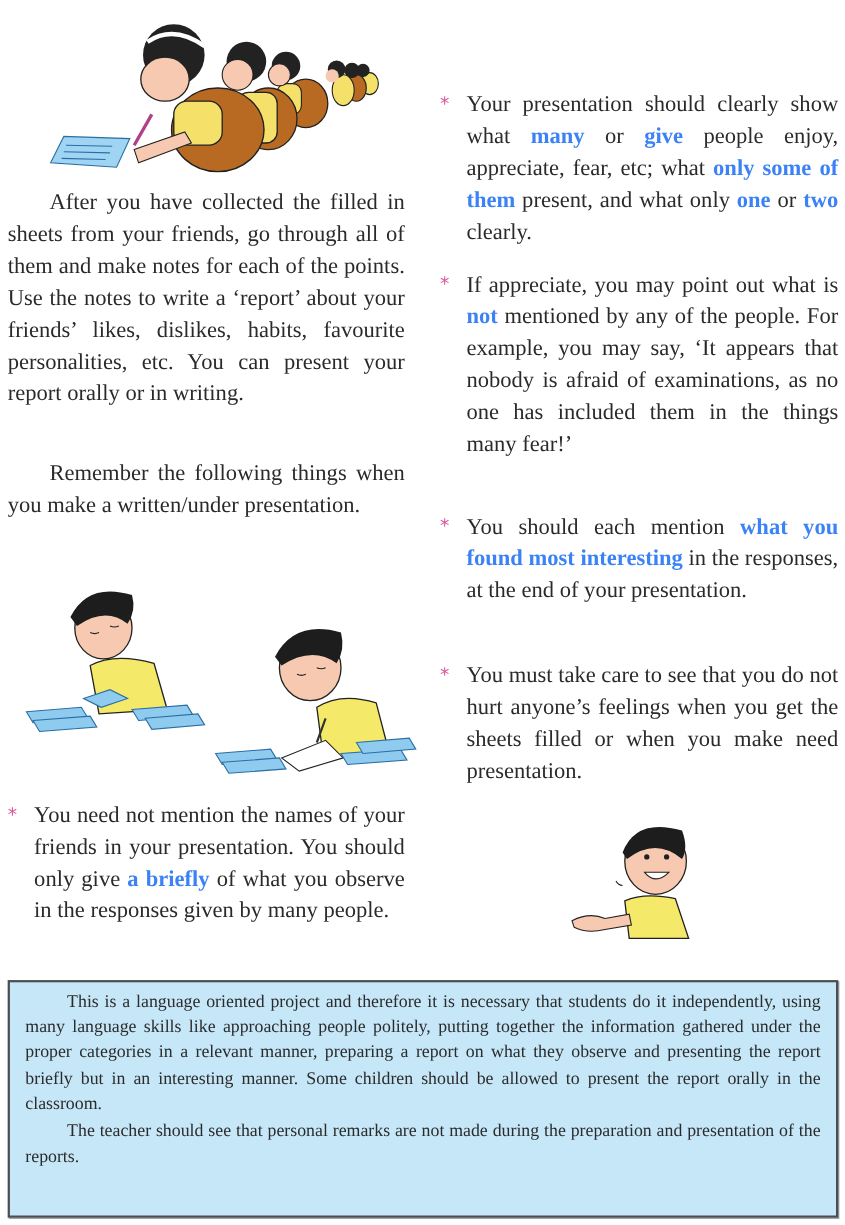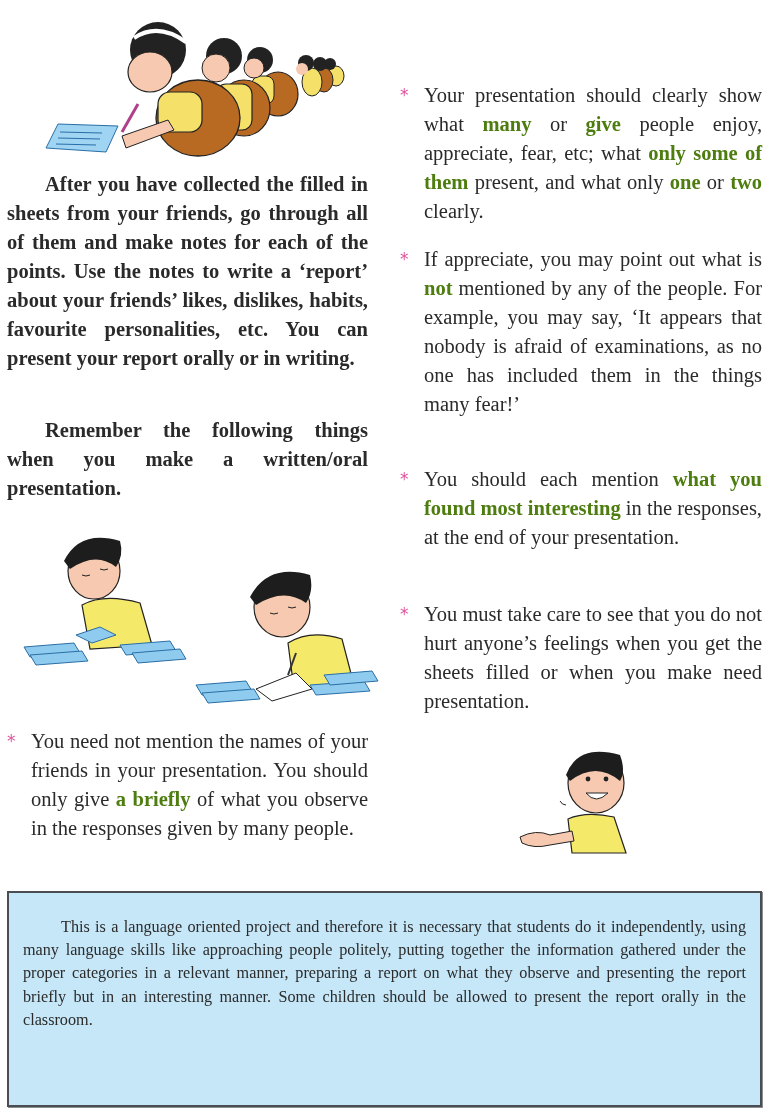--- a/index.html
+++ b/index.html
@@ -14,22 +14,22 @@
       font-family: "Liberation Serif", "DejaVu Serif", serif;
       color: #2a2a2a;
       font-size: 20.5px;
       line-height: 29px;
     }
     .abs { position: absolute; }
     .just {
       text-align: justify;
       text-align-last: left;
     }
-    .para-indent { text-indent: 38px; font-weight: bold; }
-    b { font-weight: bold; color: #4d7c0f; }
+    .para-indent { text-indent: 38px; }
+    b { font-weight: bold; color: #3b82f6; }
 
     .bullet {
       position: absolute;
     }
     .bullet .star {
       position: absolute;
       left: 0;
       top: 0;
       color: #e0559c;
       font-family: "DejaVu Sans", sans-serif;
@@ -44,21 +44,21 @@
 
     .note-box {
       position: absolute;
       left: 7px;
       top: 891px;
       width: 755px;
       height: 216px;
       background: #c6e7f8;
       border: 2px solid #4a4e52;
       box-shadow: 1px 1px 0 #8a8e92;
-      padding: 23px 14px 0 14px;
+      padding: 6px 14px 0 14px;
       font-size: 16.2px;
       line-height: 23.2px;
       color: #2b2b2b;
     }
     .note-box p {
       text-align: justify;
       text-align-last: left;
       text-indent: 38px;
     }
     .note-box p + p { margin-top: 2px; }
@@ -107,21 +107,21 @@
 
     <polygon points="8,140 20,116 80,118 68,144" fill="#9fd4f2" stroke="#2a6ea6" stroke-width="1"></polygon>
     <line x1="22" y1="124" x2="64" y2="125" stroke="#2a6ea6" stroke-width="1"></line>
     <line x1="20" y1="130" x2="62" y2="131" stroke="#2a6ea6" stroke-width="1"></line>
     <line x1="18" y1="136" x2="58" y2="137" stroke="#2a6ea6" stroke-width="1"></line>
   </svg>
 </div>
 
 <div class="abs just para-indent" style="left:7px; top:170px; width:361px;">After you have collected the filled in sheets from your friends, go through all of them and make notes for each of the points. Use the notes to write a ‘report’ about your friends’ likes, dislikes, habits, favourite personalities, etc. You can present your report orally or in writing.</div>
 
-<div class="abs just para-indent" style="left:7px; top:416px; width:361px;">Remember the following things when you make a written/oral presentation.</div>
+<div class="abs just para-indent" style="left:7px; top:416px; width:361px;">Remember the following things when you make a written/under presentation.</div>
 
 <div class="abs" style="left:20px; top:525px; width:370px; height:180px;">
   <svg width="370" height="180" viewBox="0 0 370 180">
 
     <g>
       <path d="M62 80 Q84 68 120 78 L132 120 L70 124 Z" fill="#f5e96a" stroke="#222" stroke-width="1.2"></path>
       <ellipse cx="74" cy="46" rx="26" ry="28" fill="#f6c9b0" stroke="#222" stroke-width="1.2"></ellipse>
       <path d="M44 36 Q60 4 100 16 Q104 30 96 42 Q76 26 50 44 Z" fill="#1d1d1d"></path>
       <path d="M62 50 Q66 52 70 50" stroke="#222" fill="none"></path>
       <path d="M80 44 Q84 46 88 44" stroke="#222" fill="none"></path>
@@ -181,13 +181,14 @@
     <path d="M50 30 Q62 -2 104 10 Q110 26 104 36 Q80 16 54 36 Z" fill="#1d1d1d"></path>
     <circle cx="72" cy="34" r="2.4" fill="#222"></circle>
     <circle cx="90" cy="34" r="2.4" fill="#222"></circle>
     <path d="M70 48 Q80 60 92 48 Z" fill="#fff" stroke="#222" stroke-width="1"></path>
     <path d="M44 56 Q46 60 50 60" stroke="#222" fill="none"></path>
   </svg>
 </div>
 
 <div class="note-box">
   <p>This is a language oriented project and therefore it is necessary that students do it independently, using many language skills like approaching people politely, putting together the information gathered under the proper categories in a relevant manner, preparing a report on what they observe and presenting the report briefly but in an interesting manner. Some children should be allowed to present the report orally in the classroom.</p>
+  <p>The teacher should see that personal remarks are not made during the preparation and presentation of the reports.</p>
 </div>
 
 </body></html>

